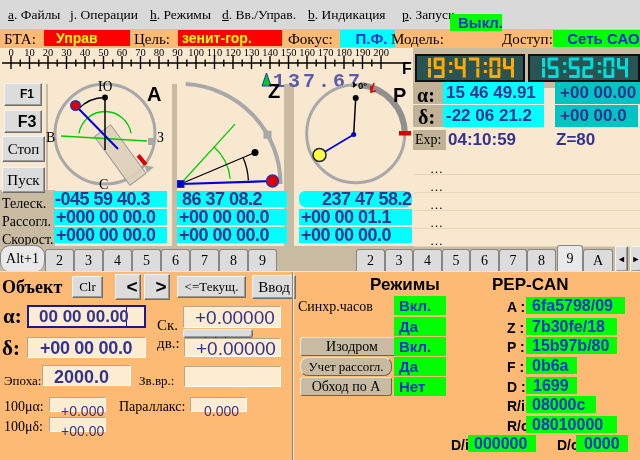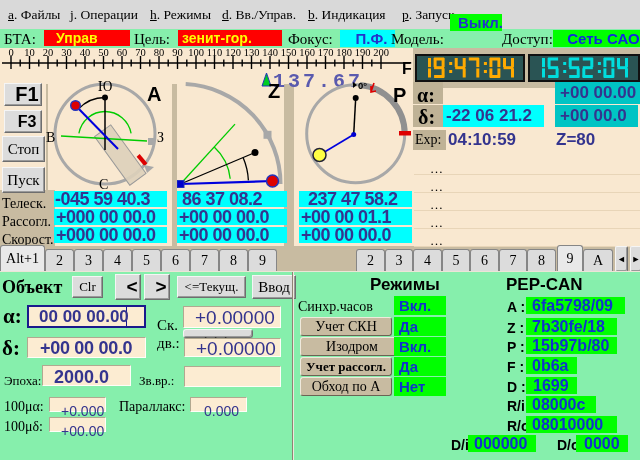--- a/index.html
+++ b/index.html
@@ -1,16 +1,16 @@
 <!DOCTYPE html>
 <html><head><meta charset="utf-8">
 <style>
 html,body{margin:0;padding:0;}
 body{width:640px;height:460px;overflow:hidden;}
-#page{position:relative;width:640px;height:460px;background:#86efac;font-family:"Liberation Serif",serif;color:#000;}
+#page{position:relative;width:640px;height:460px;background:#fdba74;font-family:"Liberation Serif",serif;color:#000;}
 .abs{position:absolute;}
 .sans{font-family:"Liberation Sans",sans-serif;padding-left:8px;}
 .mono{font-family:"Liberation Mono",monospace;}
 .b{font-weight:bold;}
 .navy{color:#34348e;}
 .btn{position:absolute;background:#dcdcdc;border:1px solid #6e6e6e;border-top-color:#f5f5f5;border-left-color:#f5f5f5;box-shadow:inset -1px -1px 0 #9a9a9a;text-align:center;box-sizing:border-box;}
 .tanbtn{position:absolute;background:#c8bba1;border:1px solid #6b6354;border-top-color:#efe9dc;border-left-color:#efe9dc;text-align:center;box-sizing:border-box;}
 .gbox{position:absolute;background:#00ff00;color:#1133cc;font-family:"Liberation Sans",sans-serif;font-weight:bold;font-size:15px;line-height:19px;padding-left:5px;box-sizing:border-box;}
 .cyan{background:#00ffff;}
 .teal{background:#00c4c4;}
@@ -186,21 +186,21 @@
       <rect x="80.4" y="12.4" width="3.0" height="9.1" fill="#00dddd"></rect>
       <rect x="72.9" y="19.0" width="10.0" height="3.0" fill="#00dddd"></rect>
       <rect x="72.4" y="12.4" width="3.0" height="9.1" fill="#00dddd"></rect>
       <rect x="72.4" y="2.0" width="3.0" height="9.1" fill="#00dddd"></rect>
       <rect x="86.0" y="2.0" width="3.0" height="9.1" fill="#00dddd"></rect>
       <rect x="86.5" y="10.2" width="10.0" height="3.0" fill="#00dddd"></rect>
       <rect x="94.0" y="2.0" width="3.0" height="9.1" fill="#00dddd"></rect>
       <rect x="94.0" y="12.4" width="3.0" height="9.1" fill="#00dddd"></rect>
     </svg>
 
-<div class="btn sans b" style="left:4px;top:83px;width:38px;height:23px;font-size:20px;line-height:21px;">F1</div>
+<div class="btn sans b" style="left:4px;top:83px;width:38px;height:23px;font-size:12px;line-height:21px;">F1</div>
 <div class="btn sans b" style="left:4px;top:110px;width:38px;height:23px;font-size:16px;line-height:21px;">F3</div>
 <div class="btn" style="left:2px;top:136px;width:43px;height:26px;font-size:15px;line-height:24px;">Стоп</div>
 <div class="btn" style="left:2px;top:167px;width:43px;height:26px;font-size:15px;line-height:24px;">Пуск</div>
 
 <svg class="abs" style="left:48px;top:80px;" width="124" height="110" xmlns="http://www.w3.org/2000/svg">
       <circle cx="57" cy="54" r="50" fill="none" stroke="#a8a8a8" stroke-width="3"></circle>
       <g transform="rotate(-36 57 54)">
         <rect x="47" y="50" width="20" height="60" fill="#ddd0ba" fill-opacity="0.9" stroke="#999" stroke-width="1"></rect>
       </g>
       <path d="M 83.1 53.4 A 26.5 26.5 0 0 0 30.9 53.4" fill="none" stroke="#00cc00" stroke-width="1.3"></path>
@@ -252,46 +252,47 @@
 
 <div class="abs" style="left:2px;top:196px;font-size:14px;">Телеск.</div>
 <div class="abs" style="left:2px;top:214px;font-size:14px;">Рассогл.</div>
 <div class="abs" style="left:2px;top:232px;font-size:14px;">Скорост.</div>
 <div class="val cyan" style="left:54px;top:191px;width:113px;height:16px;line-height:16px;font-size:18px;letter-spacing:-0.5px;text-align:left;padding-left:1px;">-045 59 40.3</div>
 <div class="val cyan" style="left:54px;top:209px;width:113px;height:16px;line-height:16px;font-size:18px;letter-spacing:-0.5px;text-align:left;padding-left:2px;">+000 00 00.0</div>
 <div class="val cyan" style="left:54px;top:227px;width:113px;height:16px;line-height:16px;font-size:18px;letter-spacing:-0.5px;text-align:left;padding-left:2px;">+000 00 00.0</div>
 <div class="val cyan" style="left:177px;top:191px;width:110px;height:16px;line-height:16px;font-size:18px;letter-spacing:-0.5px;text-align:left;padding-left:5px;">86 37 08.2</div>
 <div class="val cyan" style="left:177px;top:209px;width:110px;height:16px;line-height:16px;font-size:18px;letter-spacing:-0.5px;text-align:left;padding-left:2px;">+00 00 00.0</div>
 <div class="val cyan" style="left:177px;top:227px;width:110px;height:16px;line-height:16px;font-size:18px;letter-spacing:-0.5px;text-align:left;padding-left:2px;">+00 00 00.0</div>
-<div class="val cyan" style="left:299px;top:191px;width:113px;height:16px;line-height:16px;font-size:18px;letter-spacing:-0.5px;text-align:left;padding-left:9px;">237 47 58.2</div>
+<div class="val cyan" style="left:299px;top:191px;width:113px;height:16px;line-height:16px;font-size:18px;letter-spacing:-0.5px;text-align:left;padding-left:23px;border-radius:6px;">237 47 58.2</div>
 <div class="val cyan" style="left:299px;top:209px;width:113px;height:16px;line-height:16px;font-size:18px;letter-spacing:-0.5px;text-align:left;padding-left:2px;">+00 00 01.1</div>
 <div class="val cyan" style="left:299px;top:227px;width:113px;height:16px;line-height:16px;font-size:18px;letter-spacing:-0.5px;text-align:left;padding-left:2px;">+00 00 00.0</div>
 
 <div class="abs" style="left:413px;top:82px;width:30px;height:22px;background:#bfb296;"></div>
     <div class="abs" style="left:413px;top:105px;width:30px;height:22px;background:#bfb296;"></div>
     <div class="abs b" style="left:417px;top:84px;font-size:20px;">α:</div>
+<div class="val cyan" style="left:443px;top:82px;width:101px;height:22px;line-height:22px;text-align:left;padding-left:3px;">15 46 49.91</div>
 <div class="val teal" style="left:555px;top:82px;width:85px;height:22px;line-height:22px;text-align:left;padding-left:5px;">+00 00.00</div>
 <div class="abs b" style="left:418px;top:106px;font-size:20px;">δ:</div>
 <div class="val cyan" style="left:443px;top:105px;width:101px;height:22px;line-height:22px;text-align:left;padding-left:3px;">-22 06 21.2</div>
 <div class="val teal" style="left:555px;top:105px;width:83px;height:22px;line-height:22px;text-align:left;padding-left:5px;">+00 00.0</div>
 <div class="abs" style="left:413px;top:130px;width:33px;height:20px;background:#bfb296;font-size:14px;line-height:20px;padding-left:2px;box-sizing:border-box;">Exp:</div>
 <div class="abs" style="left:446px;top:130px;width:99px;height:20px;background:#f9e8d0;"></div>
 <div class="val" style="left:448px;top:130px;width:90px;height:20px;line-height:20px;text-align:left;">04:10:59</div>
 <div class="abs" style="left:552px;top:130px;width:50px;height:20px;background:#f9e8d0;"></div>
 <div class="val" style="left:556px;top:130px;width:60px;height:20px;line-height:20px;text-align:left;">Z=80</div>
 
 <div class="abs" style="left:414px;top:157px;width:226px;height:88px;background:#f9e8d0;">
 <div style="height:17px;border-bottom:1px solid #e8d5b8;font-size:13px;line-height:23px;padding-left:16px;overflow:hidden;">…</div>
 <div style="height:17px;border-bottom:1px solid #e8d5b8;font-size:13px;line-height:23px;padding-left:16px;overflow:hidden;">…</div>
 <div style="height:17px;border-bottom:1px solid #e8d5b8;font-size:13px;line-height:23px;padding-left:16px;overflow:hidden;">…</div>
 <div style="height:17px;border-bottom:1px solid #e8d5b8;font-size:13px;line-height:23px;padding-left:16px;overflow:hidden;">…</div>
 <div style="height:17px;border-bottom:1px solid #e8d5b8;font-size:13px;line-height:23px;padding-left:16px;overflow:hidden;">…</div>
 </div>
 
-<div class="tab act" style="left:0px;width:45px;">Alt+1</div>
+<div class="tab act" style="left:0px;width:45px;border-radius:10px;">Alt+1</div>
 <div class="tab" style="left:45px;width:29px;">2</div>
 <div class="tab" style="left:74px;width:29px;">3</div>
 <div class="tab" style="left:103px;width:29px;">4</div>
 <div class="tab" style="left:132px;width:29px;">5</div>
 <div class="tab" style="left:161px;width:29px;">6</div>
 <div class="tab" style="left:190px;width:29px;">7</div>
 <div class="tab" style="left:219px;width:29px;">8</div>
 <div class="tab" style="left:248px;width:29px;">9</div>
 <div class="tab" style="left:356px;width:29px;">2</div>
 <div class="tab" style="left:385px;width:28px;">3</div>
@@ -350,29 +351,28 @@
 <div class="abs" style="left:119px;top:399px;font-size:14px;">Параллакс:</div>
 <div class="fld" style="left:190px;top:397px;width:57px;height:15px;"></div>
 <div class="abs sans navy" style="left:196px;top:403px;font-size:14px;">0.000</div>
 <div class="abs" style="left:4px;top:419px;font-size:14px;">100μδ:</div>
 <div class="fld" style="left:49px;top:417px;width:57px;height:15px;"></div>
 <div class="abs sans navy" style="left:53px;top:423px;font-size:14px;">+00.00</div>
 
 <div class="abs" style="left:292px;top:272px;width:1px;height:188px;background:#8d8474;"></div>
 <div class="abs" style="left:293px;top:272px;width:1px;height:188px;background:#efe9dc;"></div>
 <div class="abs sans b" style="left:362px;top:275px;font-size:17px;">Режимы</div>
-<div class="abs sans b" style="left:498px;top:275px;font-size:17px;">PEP-CAN</div>
+<div class="abs sans b" style="left:484px;top:275px;font-size:17px;">PEP-CAN</div>
 
 <div class="abs" style="left:298px;top:299px;font-size:14px;">Синхр.часов</div>
 <div class="gbox" style="left:394px;top:296px;width:52px;height:19px;line-height:19px;">Вкл.</div>
-<div class="tanbtn" style="left:300px;top:317px;width:92px;height:19px;border-radius:3px;font-size:14px;line-height:17px;">Учет СКН</div>
 <div class="gbox" style="left:394px;top:317px;width:52px;height:19px;line-height:19px;">Да</div>
 <div class="tanbtn" style="left:300px;top:337px;width:104px;height:19px;border-radius:3px;font-size:14px;line-height:17px;">Изодром</div>
 <div class="gbox" style="left:394px;top:337px;width:52px;height:19px;line-height:19px;">Вкл.</div>
-<div class="tanbtn" style="left:300px;top:357px;width:92px;height:19px;border-radius:3px;font-size:13px;line-height:17px;font-weight:bold;">Учет рассогл.</div>
+<div class="tanbtn" style="left:300px;top:357px;width:92px;height:19px;border-radius:8px;font-size:13px;line-height:17px;">Учет рассогл.</div>
 <div class="gbox" style="left:394px;top:357px;width:52px;height:19px;line-height:19px;">Да</div>
 <div class="tanbtn" style="left:300px;top:377px;width:92px;height:19px;border-radius:3px;font-size:14px;line-height:17px;">Обход по А</div>
 <div class="gbox" style="left:394px;top:377px;width:52px;height:19px;line-height:19px;">Нет</div>
 
 <div class="abs sans b" style="left:499px;top:299px;font-size:14px;">A :</div>
 <div class="gbox" style="left:526px;top:297px;width:99px;height:17px;line-height:17px;font-size:16px;padding-left:6px;">6fa5798/09</div>
 <div class="abs sans b" style="left:499px;top:320px;font-size:14px;">Z :</div>
 <div class="gbox" style="left:526px;top:318px;width:91px;height:17px;line-height:17px;font-size:16px;padding-left:6px;">7b30fe/18</div>
 <div class="abs sans b" style="left:499px;top:339px;font-size:14px;">P :</div>
 <div class="gbox" style="left:526px;top:337px;width:91px;height:17px;line-height:17px;font-size:16px;padding-left:6px;">15b97b/80</div>

